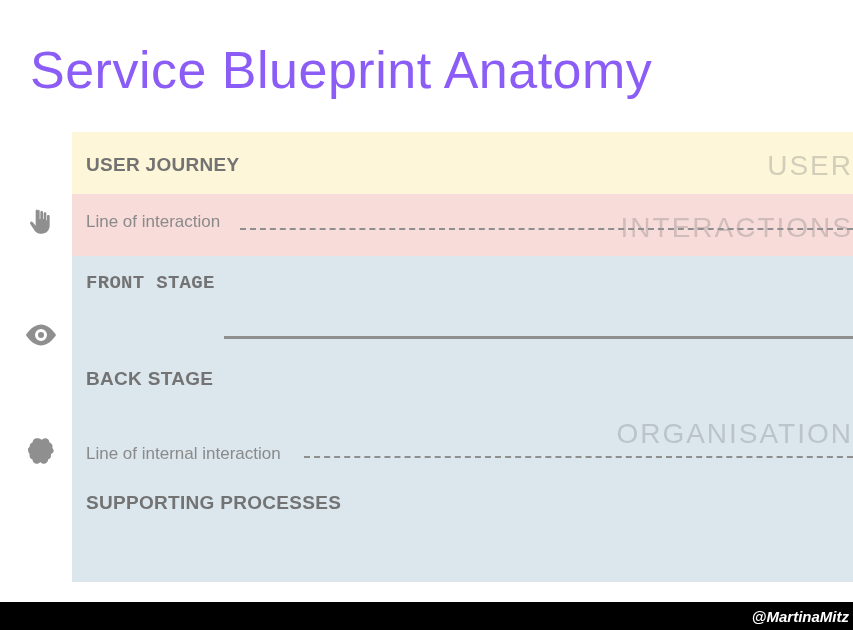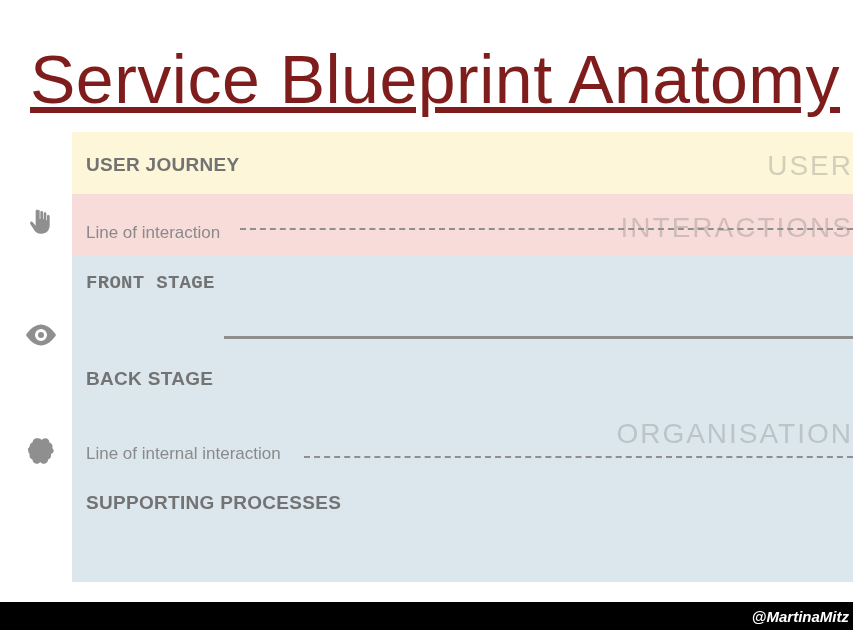--- a/index.html
+++ b/index.html
@@ -8,25 +8,24 @@
     height: 630px;
     background: #fff;
     font-family: "Helvetica Neue", Helvetica, Arial, sans-serif;
     position: relative;
     overflow: hidden;
   }
   .title {
     position: absolute;
     left: 30px;
     top: 40px;
-    font-size: 68px;
+    font-size: 52px;
     font-weight: 200;
     letter-spacing: 0.5px;
-    color: #7f1d1d;
-    text-decoration: underline;
+    color: #8b5cf6;
   }
   .diagram {
     position: absolute;
     left: 72px;
     top: 132px;
     right: 0;
     height: 450px;
   }
   .lane {
     position: absolute;
@@ -107,21 +106,21 @@
 
   <div class="watermark" style="top:18px;">USER</div>
   <div class="watermark" style="top:80px;">INTERACTIONS</div>
   <div class="watermark" style="top:286px;">ORGANISATION</div>
 
   <div class="row-label" style="top:22px;">USER JOURNEY</div>
   <div class="row-label" style="top:140px;font-family:Liberation Mono, monospace;">FRONT STAGE</div>
   <div class="row-label" style="top:236px;">BACK STAGE</div>
   <div class="row-label" style="top:360px;">SUPPORTING PROCESSES</div>
 
-  <div class="line-label" style="top:91px;">Line of interaction</div>
+  <div class="line-label" style="top:80px;">Line of interaction</div>
   <div class="divider dashed" style="top:96px; left:168px; right:0;"></div>
   <div class="icon" style="top:72px;">
     <svg viewBox="0 0 24 24" width="32" height="32">
         <path d="M10 2c.6 0 1 .4 1 1v6h.5V4c0-.6.4-1 1-1s1 .4 1 1v5h.5V5c0-.6.4-1 1-1s1 .4 1 1v5h.5V7c0-.6.4-1 1-1s1 .4 1 1v7c0 3.3-2.7 6-6 6h-1c-2 0-3.2-.8-4.5-2.5L4 12.7c-.4-.5-.3-1.2.2-1.5.5-.4 1.2-.3 1.6.2L8 14V3c0-.6.4-1 1-1 .6 0 1 .4 1 1z"></path>
       </svg>
   </div>
 
   <div class="divider solid" style="top:204px; left:152px; right:0;"></div>
   <div class="icon" style="top:184px;">
     <svg viewBox="0 0 24 24" width="36" height="36">

